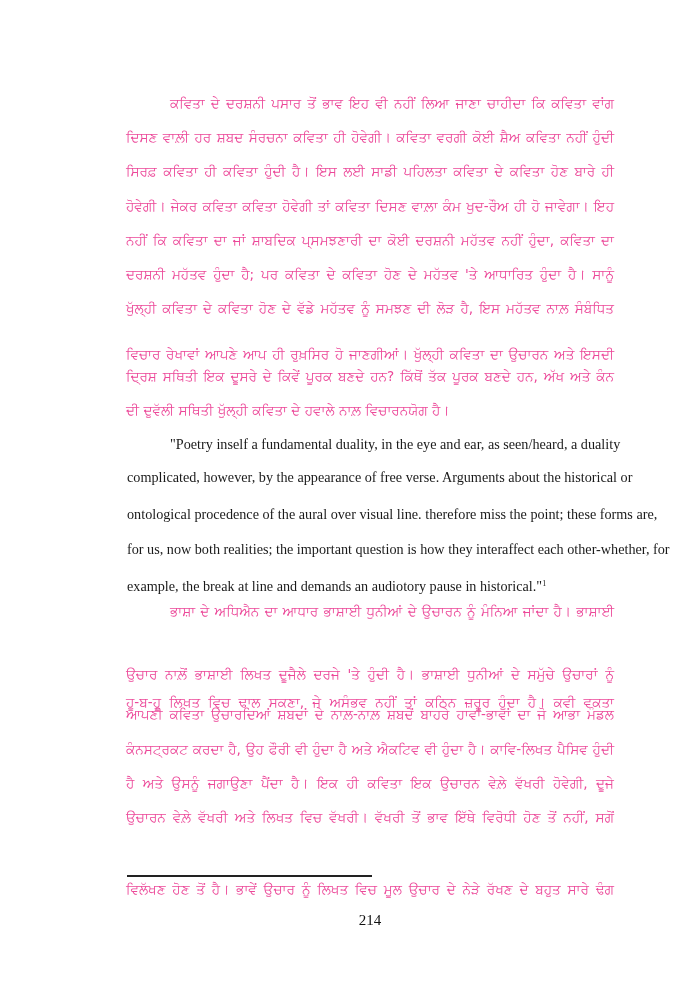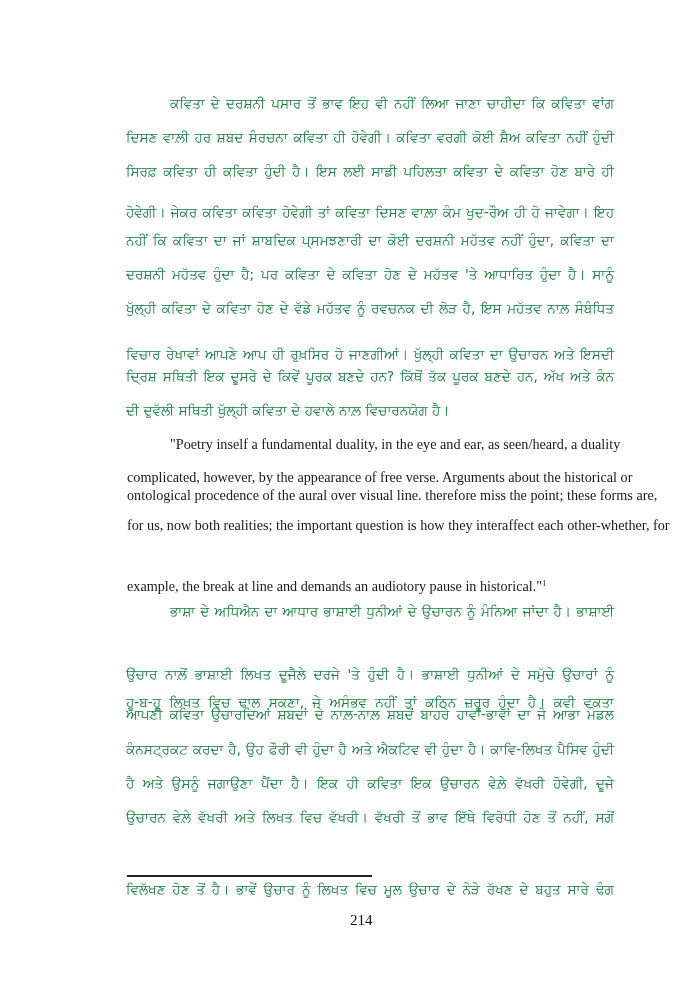--- a/index.html
+++ b/index.html
@@ -2,67 +2,67 @@
 <html><head>
 <meta charset="utf-8">
 <style>
   html, body { margin: 0; padding: 0; background: #ffffff; }
   body { width: 700px; height: 991px; position: relative; overflow: hidden; color: #1a1a1a; }
   .page { position: absolute; left: 0; top: 0; width: 700px; height: 991px; background: #fff; }
   .pa-line {
     position: absolute; left: 126px; width: 488px;
     font-family: "DejaVu Sans", sans-serif; font-size: 13.6px; line-height: 20px;
     white-space: nowrap; text-align: justify; text-align-last: justify;
-    color: #15803d;
+    color: #ec4899;
   }
   .pa-line.indent { left: 170px; width: 444px; }
   .pa-line.last { text-align-last: left; }
   .en-line {
     position: absolute; left: 127px; width: 487px;
     font-family: "Liberation Serif", serif; font-size: 14.2px; line-height: 18px;
     white-space: nowrap; text-align: justify; text-align-last: justify;
     color: #1a1a1a;
   }
   .en-line.indent { left: 170px; width: 444px; }
   .en-line.last { text-align-last: left; }
   .en-line sup { font-size: 8px; vertical-align: 5px; }
   .fn-rule { position: absolute; left: 127px; top: 875px; width: 245px; height: 2px; background: #222; }
   .footnote {
     position: absolute; left: 127px; top: 884px;
     font-family: "Liberation Serif", serif; font-size: 11.5px; color: #333; white-space: nowrap;
   }
   .footnote b { color: #111; }
   .page-number {
-    position: absolute; left: 350px; top: 912px; width: 40px; text-align: left;
+    position: absolute; left: 350px; top: 912px; width: 40px; text-align: center;
     font-family: "Liberation Serif", serif; font-size: 15px; color: #111;
   }
 </style>
 </head>
 <body>
 
 <div class="page">
 
   <div>
     <div class="pa-line indent" style="top:93px">ਕਵਿਤਾ ਦੇ ਦਰਸ਼ਨੀ ਪਸਾਰ ਤੋਂ ਭਾਵ ਇਹ ਵੀ ਨਹੀਂ ਲਿਆ ਜਾਣਾ ਚਾਹੀਦਾ ਕਿ ਕਵਿਤਾ ਵਾਂਗ</div>
     <div class="pa-line" style="top:127px">ਦਿਸਣ ਵਾਲ਼ੀ ਹਰ ਸ਼ਬਦ ਸੰਰਚਨਾ ਕਵਿਤਾ ਹੀ ਹੋਵੇਗੀ। ਕਵਿਤਾ ਵਰਗੀ ਕੋਈ ਸ਼ੈਅ ਕਵਿਤਾ ਨਹੀਂ ਹੁੰਦੀ</div>
     <div class="pa-line" style="top:161px">ਸਿਰਫ਼ ਕਵਿਤਾ ਹੀ ਕਵਿਤਾ ਹੁੰਦੀ ਹੈ। ਇਸ ਲਈ ਸਾਡੀ ਪਹਿਲਤਾ ਕਵਿਤਾ ਦੇ ਕਵਿਤਾ ਹੋਣ ਬਾਰੇ ਹੀ</div>
-    <div class="pa-line" style="top:202px">ਹੋਵੇਗੀ। ਜੇਕਰ ਕਵਿਤਾ ਕਵਿਤਾ ਹੋਵੇਗੀ ਤਾਂ ਕਵਿਤਾ ਦਿਸਣ ਵਾਲ਼ਾ ਕੰਮ ਖੁਦ-ਰੌਅ ਹੀ ਹੋ ਜਾਵੇਗਾ। ਇਹ</div>
+    <div class="pa-line" style="top:196px">ਹੋਵੇਗੀ। ਜੇਕਰ ਕਵਿਤਾ ਕਵਿਤਾ ਹੋਵੇਗੀ ਤਾਂ ਕਵਿਤਾ ਦਿਸਣ ਵਾਲ਼ਾ ਕੰਮ ਖੁਦ-ਰੌਅ ਹੀ ਹੋ ਜਾਵੇਗਾ। ਇਹ</div>
     <div class="pa-line" style="top:230px">ਨਹੀਂ ਕਿ ਕਵਿਤਾ ਦਾ ਜਾਂ ਸ਼ਾਬਦਿਕ ਪ੍ਸਮਝਣਾਰੀ ਦਾ ਕੋਈ ਦਰਸ਼ਨੀ ਮਹੱਤਵ ਨਹੀਂ ਹੁੰਦਾ, ਕਵਿਤਾ ਦਾ</div>
     <div class="pa-line" style="top:264px">ਦਰਸ਼ਨੀ ਮਹੱਤਵ ਹੁੰਦਾ ਹੈ; ਪਰ ਕਵਿਤਾ ਦੇ ਕਵਿਤਾ ਹੋਣ ਦੇ ਮਹੱਤਵ 'ਤੇ ਆਧਾਰਿਤ ਹੁੰਦਾ ਹੈ। ਸਾਨੂੰ</div>
-    <div class="pa-line" style="top:298px">ਖੁੱਲ੍ਹੀ ਕਵਿਤਾ ਦੇ ਕਵਿਤਾ ਹੋਣ ਦੇ ਵੱਡੇ ਮਹੱਤਵ ਨੂੰ ਰਵਚਨਕ ਦੀ ਲੋੜ ਹੈ, ਇਸ ਮਹੱਤਵ ਨਾਲ਼ ਸੰਬੰਧਿਤ</div>
+    <div class="pa-line" style="top:298px">ਖੁੱਲ੍ਹੀ ਕਵਿਤਾ ਦੇ ਕਵਿਤਾ ਹੋਣ ਦੇ ਵੱਡੇ ਮਹੱਤਵ ਨੂੰ ਸਮਝਣ ਦੀ ਲੋੜ ਹੈ, ਇਸ ਮਹੱਤਵ ਨਾਲ਼ ਸੰਬੰਧਿਤ</div>
     <div class="pa-line" style="top:344px">ਵਿਚਾਰ ਰੇਖਾਵਾਂ ਆਪਣੇ ਆਪ ਹੀ ਰੁਖ਼ਸਿਰ ਹੋ ਜਾਣਗੀਆਂ। ਖੁੱਲ੍ਹੀ ਕਵਿਤਾ ਦਾ ਉਚਾਰਨ ਅਤੇ ਇਸਦੀ</div>
     <div class="pa-line" style="top:366px">ਦ੍ਰਿਸ਼ ਸਥਿਤੀ ਇਕ ਦੂਸਰੇ ਦੇ ਕਿਵੇਂ ਪੂਰਕ ਬਣਦੇ ਹਨ? ਕਿੱਥੋਂ ਤੱਕ ਪੂਰਕ ਬਣਦੇ ਹਨ, ਅੱਖ ਅਤੇ ਕੰਨ</div>
     <div class="pa-line last" style="top:400px">ਦੀ ਦੁਵੱਲੀ ਸਥਿਤੀ ਖੁੱਲ੍ਹੀ ਕਵਿਤਾ ਦੇ ਹਵਾਲੇ ਨਾਲ਼ ਵਿਚਾਰਨਯੋਗ ਹੈ।</div>
   </div>
 
   <div>
     <div class="en-line indent" style="top:435px">"Poetry inself a fundamental duality, in the eye and ear, as seen/heard, a duality</div>
     <div class="en-line" style="top:468px">complicated, however, by the appearance of free verse. Arguments about the historical or</div>
-    <div class="en-line" style="top:486px">ontological procedence of the aural over visual line. therefore miss the point; these forms are,</div>
-    <div class="en-line" style="top:516px">for us, now both realities; the important question is how they interaffect each other-whether, for</div>
+    <div class="en-line" style="top:505px">ontological procedence of the aural over visual line. therefore miss the point; these forms are,</div>
+    <div class="en-line" style="top:540px">for us, now both realities; the important question is how they interaffect each other-whether, for</div>
     <div class="en-line last" style="top:575px"><span>example, the break at line and demands an audiotory pause in historical."</span><sup>1</sup></div>
   </div>
 
   <div>
     <div class="pa-line indent" style="top:601px">ਭਾਸ਼ਾ ਦੇ ਅਧਿਐਨ ਦਾ ਆਧਾਰ ਭਾਸ਼ਾਈ ਧੁਨੀਆਂ ਦੇ ਉਚਾਰਨ ਨੂੰ ਮੰਨਿਆ ਜਾਂਦਾ ਹੈ। ਭਾਸ਼ਾਈ</div>
     <div class="pa-line" style="top:664px">ਉਚਾਰ ਨਾਲ਼ੋਂ ਭਾਸ਼ਾਈ ਲਿਖਤ ਦੂਜੈਲੇ ਦਰਜੇ 'ਤੇ ਹੁੰਦੀ ਹੈ। ਭਾਸ਼ਾਈ ਧੁਨੀਆਂ ਦੇ ਸਮੁੱਚੇ ਉਚਾਰਾਂ ਨੂੰ</div>
     <div class="pa-line" style="top:692px">ਹੂ-ਬ-ਹੂ ਲਿਖਤ ਵਿਚ ਢਾਲ ਸਕਣਾ, ਜੇ ਅਸੰਭਵ ਨਹੀਂ ਤਾਂ ਕਠਿਨ ਜ਼ਰੂਰ ਹੁੰਦਾ ਹੈ। ਕਵੀ ਵਕਤਾ</div>
     <div class="pa-line" style="top:704px">ਆਪਣੀ ਕਵਿਤਾ ਉਚਾਰਦਿਆਂ ਸ਼ਬਦਾਂ ਦੇ ਨਾਲ਼-ਨਾਲ਼ ਸ਼ਬਦੋਂ ਬਾਹਰੇ ਹਾਵਾਂ-ਭਾਵਾਂ ਦਾ ਜੋ ਆਭਾ ਮੰਡਲ</div>
     <div class="pa-line" style="top:739px">ਕੰਨਸਟ੍ਰਕਟ ਕਰਦਾ ਹੈ, ਉਹ ਫੌਰੀ ਵੀ ਹੁੰਦਾ ਹੈ ਅਤੇ ਐਕਟਿਵ ਵੀ ਹੁੰਦਾ ਹੈ। ਕਾਵਿ-ਲਿਖਤ ਪੈਸਿਵ ਹੁੰਦੀ</div>
     <div class="pa-line" style="top:773px">ਹੈ ਅਤੇ ਉਸਨੂੰ ਜਗਾਉਣਾ ਪੈਂਦਾ ਹੈ। ਇਕ ਹੀ ਕਵਿਤਾ ਇਕ ਉਚਾਰਨ ਵੇਲ਼ੇ ਵੱਖਰੀ ਹੋਵੇਗੀ, ਦੂਜੇ</div>

